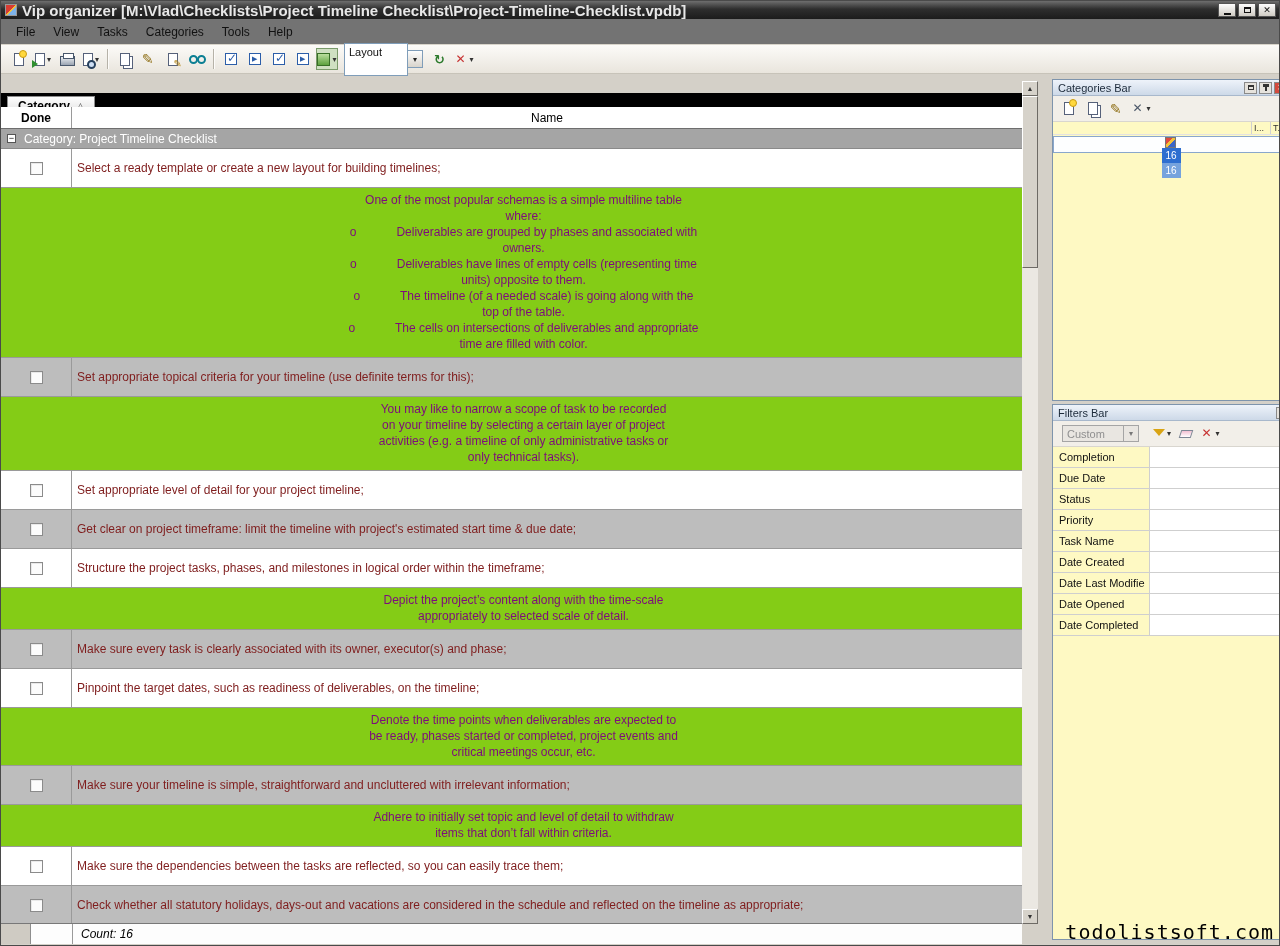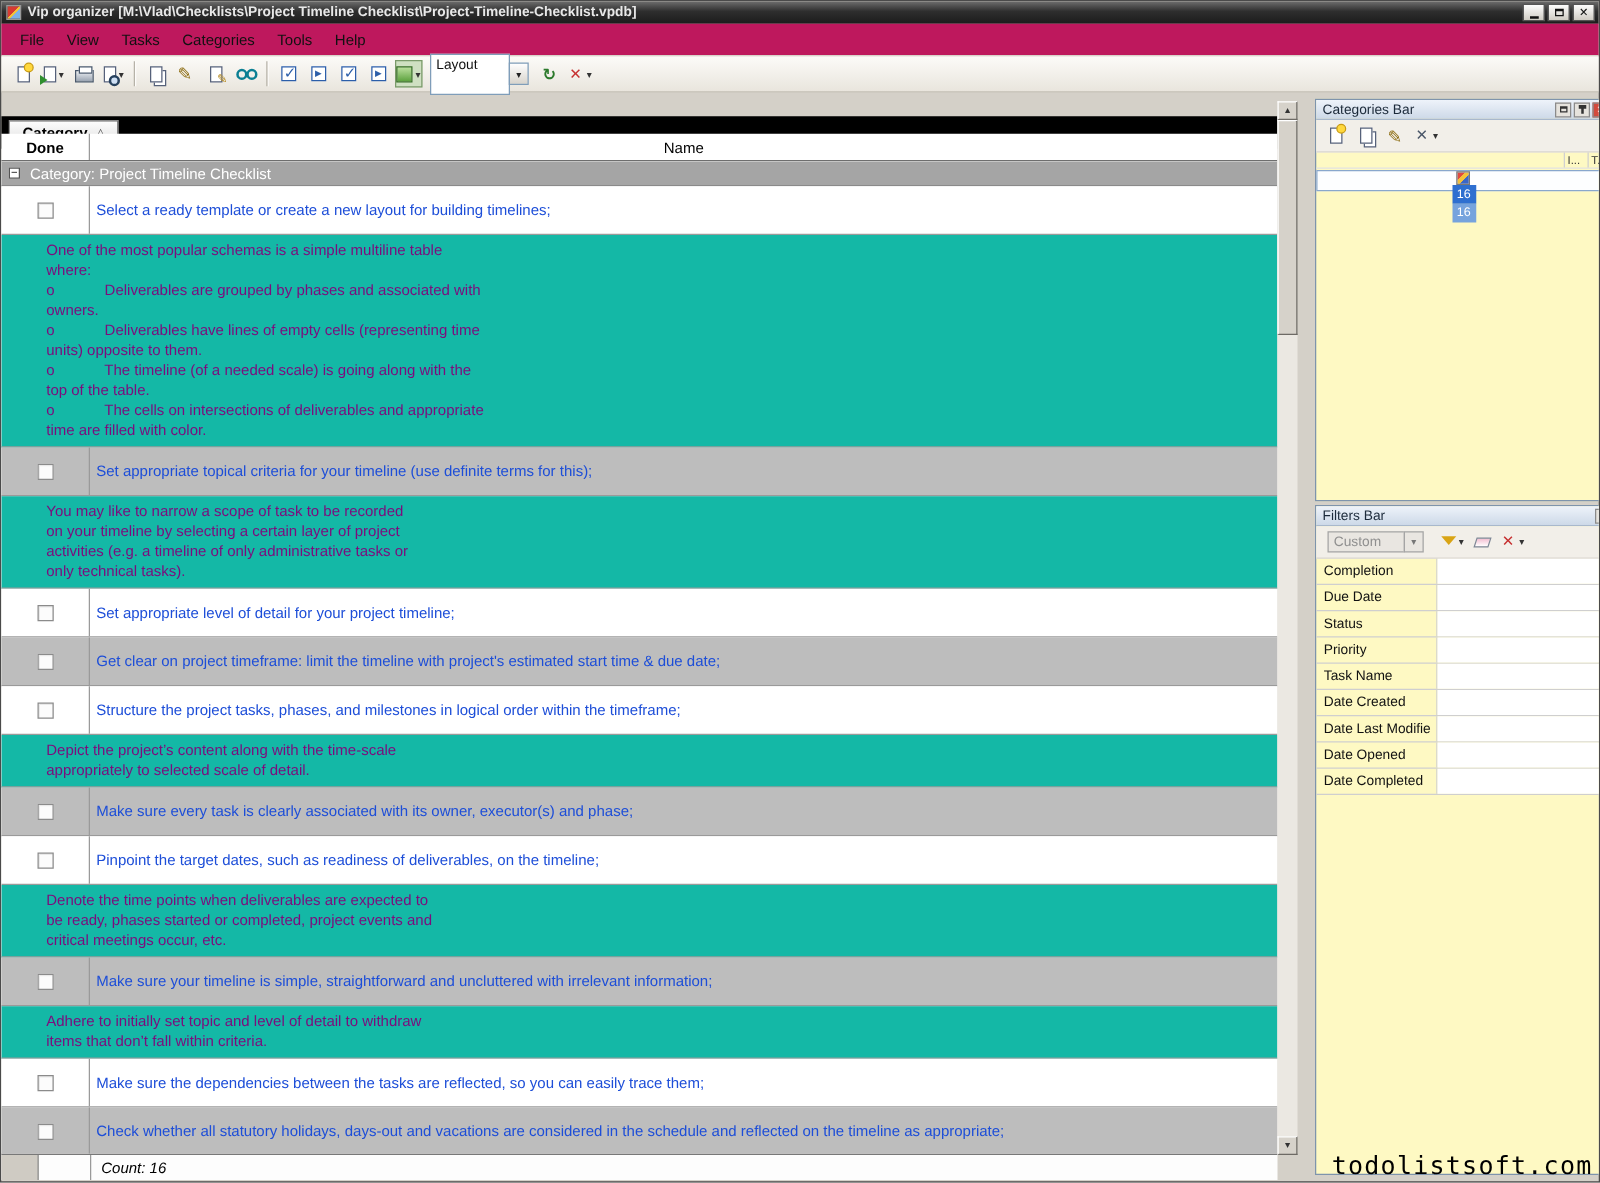--- a/index.html
+++ b/index.html
@@ -2,27 +2,27 @@
 <html><head>
 <meta charset="utf-8">
 <style>
   html,body{margin:0;padding:0;background:#808080;}
   *{box-sizing:border-box;font-family:"Liberation Sans","DejaVu Sans",sans-serif;}
   .app{position:relative;width:1280px;height:946px;background:#d4d0c8;overflow:hidden;border:1px solid #4a4a4a;}
 
   
   .titlebar{position:absolute;left:0;top:0;width:100%;height:18px;background:linear-gradient(#6e6e6e,#2e2e2e 45%,#1c1c1c);display:flex;align-items:center;padding:0 3px 0 4px;}
   .app-icon{width:12px;height:12px;background:linear-gradient(135deg,#d83b32 48%,#f2c23a 48%,#f2c23a 60%,#7db2e8 60%);border:1px solid #999;margin-right:5px;flex:none;}
-  .title-text{flex:1;color:#e8e8e8;font-size:11px;font-weight:bold;white-space:nowrap;overflow:hidden;}
+  .title-text{flex:1;color:#e8e8e8;font-size:15px;font-weight:bold;white-space:nowrap;overflow:hidden;}
   .winbtn{width:18px;height:14px;margin-left:2px;background:linear-gradient(#fdfdfd,#cfcbc3);border:1px solid #555;display:inline-flex;align-items:center;justify-content:center;font-size:9px;color:#111;flex:none;}
   .g-min{width:7px;height:2px;background:#111;margin-top:7px;}
   .g-max{width:7px;height:6px;border:1px solid #111;border-top-width:2px;}
 
   
-  .menubar{position:absolute;left:0;top:18px;width:100%;height:26px;background:#be185d;border-bottom:1px solid #d8d4ca;display:flex;align-items:center;padding-left:6px;}
+  .menubar{position:absolute;left:0;top:18px;width:100%;height:26px;background:#737373;border-bottom:1px solid #d8d4ca;display:flex;align-items:center;padding-left:6px;}
   .menu-item{font-size:12px;color:#111;padding:4px 9px;}
   .toolbar{position:absolute;left:0;top:44px;width:100%;height:29px;background:linear-gradient(#fcfbf8,#e9e5dd);border-bottom:1px solid #c7c3b9;display:flex;align-items:center;padding-left:6px;}
   .tb-group{display:inline-flex;align-items:center;}
   .tbtn{min-width:22px;height:22px;display:inline-flex;align-items:center;justify-content:center;margin:0 1px;border:1px solid transparent;}
   .tbtn.active{background:#cfe0c2;border-color:#7a9a6a;}
   .dd{font-size:8px;color:#333;margin-left:2px;}
   .tsep{width:2px;height:20px;margin:0 4px;border-left:1px solid #b6b2a8;border-right:1px solid #fdfcfa;}
   .combo{display:inline-flex;align-items:center;margin:0 5px;}
   .combo-field{width:64px;height:33px;background:#fff;border:1px solid #7f9db9;font-size:11px;line-height:16px;padding:0 4px;color:#111;}
   .combo-btn{width:16px;height:18px;margin-left:-1px;background:linear-gradient(#fefefe,#d8d4cc);border:1px solid #7f9db9;font-size:8px;display:inline-flex;align-items:center;justify-content:center;color:#222;}
@@ -63,22 +63,22 @@
   .colheader{position:absolute;left:0;top:106px;width:1021px;height:22px;background:#fff;border-bottom:1px solid #6e6e6e;display:flex;}
   .ch-done{width:71px;border-right:1px solid #9a9a9a;display:flex;align-items:center;justify-content:center;font-size:12px;font-weight:bold;}
   .ch-name{flex:1;display:flex;align-items:center;justify-content:center;font-size:12px;font-weight:normal;}
   .listarea{position:absolute;left:0;top:128px;width:1021px;height:794px;background:#fff;overflow:hidden;}
   .group-row{height:20px;background:#a5a5a5;color:#fff;display:flex;align-items:center;font-size:12px;border-bottom:1px solid #8a8a8a;}
   .collapse-box{width:9px;height:9px;background:#fff;border:1px solid #555;color:#000;font-size:9px;line-height:7px;text-align:center;margin:0 8px 0 6px;flex:none;}
   .row.task{display:flex;height:39px;border-bottom:1px solid #9a9a9a;background:#fff;}
   .row.task.shade{background:#bdbdbd;}
   .cell-done{width:71px;border-right:1px solid #9a9a9a;display:flex;align-items:center;justify-content:center;flex:none;}
   .checkbox{width:13px;height:13px;background:#fcfcfc;border:1px solid #8b8b8b;box-shadow:inset 1px 1px 0 #e9e9e9;}
-  .cell-name{flex:1;display:flex;align-items:center;padding-left:5px;font-size:12px;color:#1d4ed8;}
-  .row.note{white-space:pre-wrap;color:#7d0c7d;padding:4px 12px 5px 36px;line-height:16px;border-bottom:1px solid #9a9a9a;background:#14b8a6;font-size:12px;}
+  .cell-name{flex:1;display:flex;align-items:center;padding-left:5px;font-size:12px;color:#7f1d1d;}
+  .row.note{white-space:pre-wrap;color:#7d0c7d;padding:4px 12px 5px 36px;line-height:16px;border-bottom:1px solid #9a9a9a;background:#84cc16;font-size:12px;text-align:center;}
   .listfooter{position:absolute;left:0;top:922px;width:1021px;height:21px;background:#fdfdfd;border-top:1px solid #787878;font-style:italic;}
   .listfooter::before{content:"";position:absolute;left:71px;top:0;bottom:0;width:1px;background:#9a9a9a;}
   .foot-stub{position:absolute;left:0;top:0;width:30px;height:100%;background:#cfcbc3;border-right:1px solid #8e8e8e;}
   .foot-text{position:absolute;left:80px;top:3px;font-size:12px;color:#000;}
 
   
   .vscroll{position:absolute;left:1021px;top:80px;width:16px;height:843px;background:#ebe8e2;}
   .sb-btn{position:absolute;left:0;width:16px;height:15px;background:#d6d2ca;border:1px solid;border-color:#fff #6d6a65 #6d6a65 #fff;display:flex;align-items:center;justify-content:center;font-size:7px;color:#333;}
   .sb-up{top:0;}
   .sb-down{bottom:0;}

